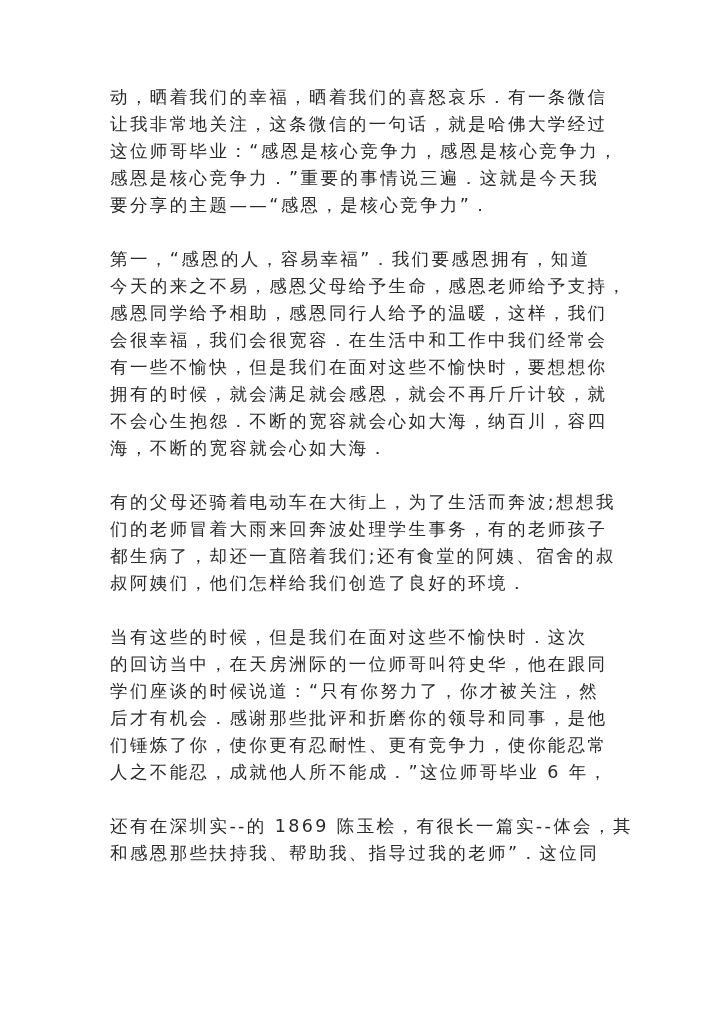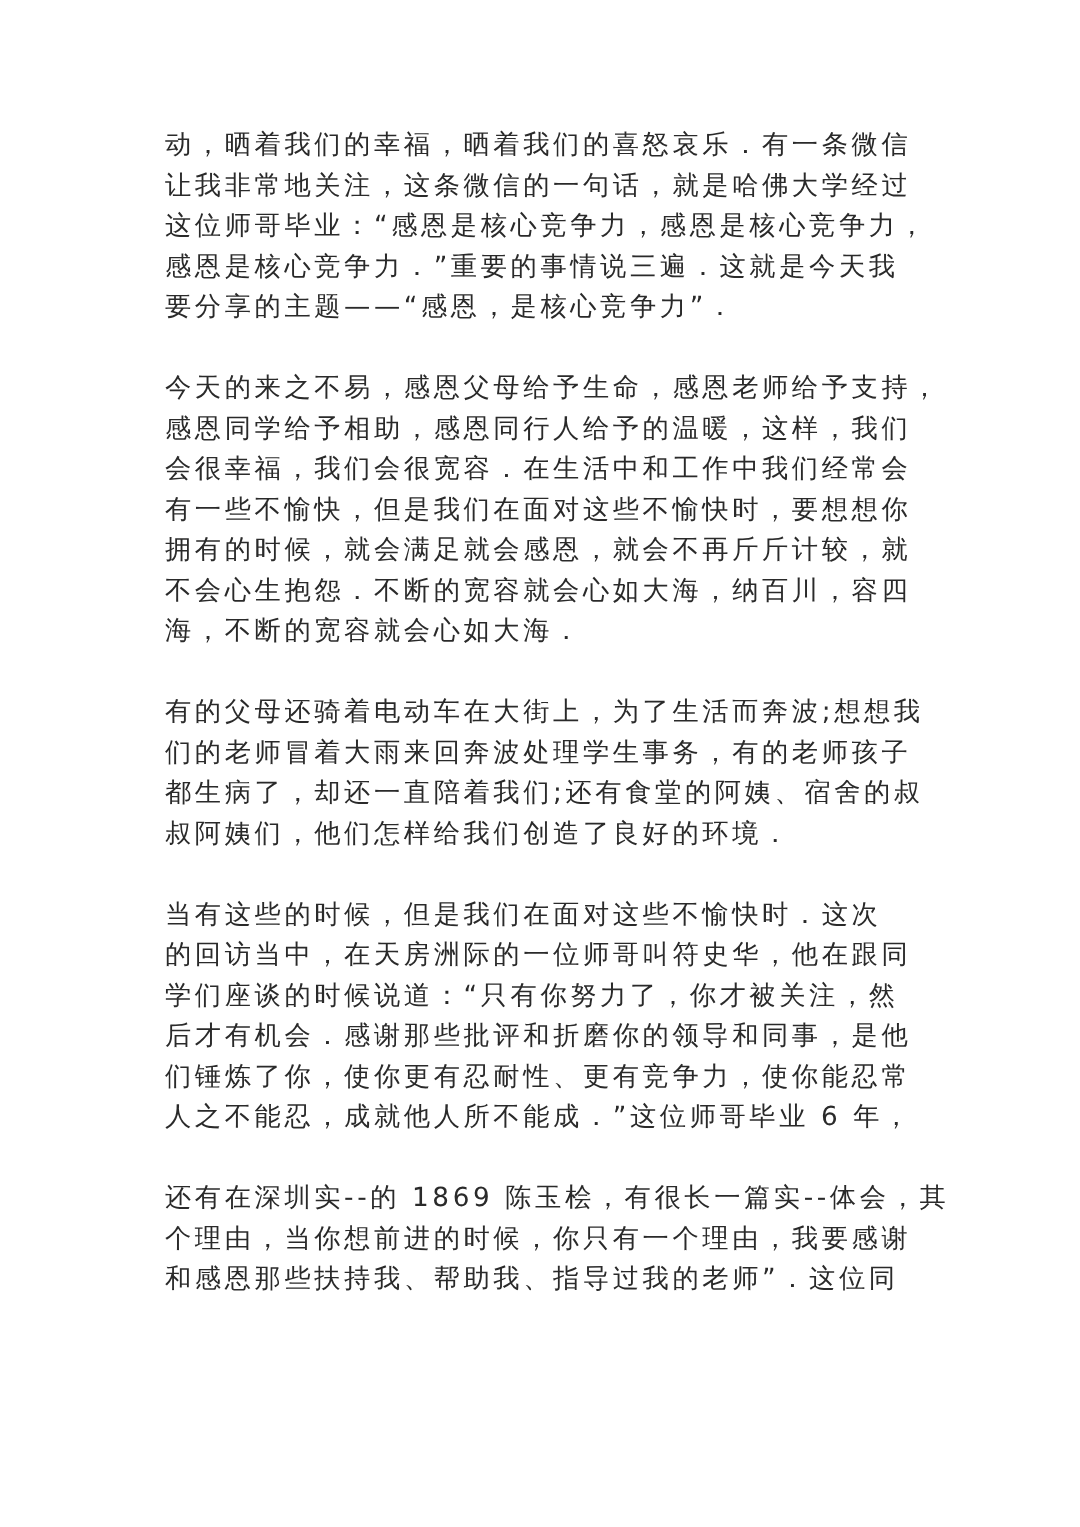--- a/index.html
+++ b/index.html
@@ -38,20 +38,21 @@
 
 <div class="page">
   <p class="para">
     <span class="line">动，晒着我们的幸福，晒着我们的喜怒哀乐．有一条微信</span>
     <span class="line">让我非常地关注，这条微信的一句话，就是哈佛大学经过</span>
     <span class="line">这位师哥毕业：“感恩是核心竞争力，感恩是核心竞争力，</span>
     <span class="line">感恩是核心竞争力．”重要的事情说三遍．这就是今天我</span>
     <span class="line">要分享的主题——“感恩，是核心竞争力”．</span>
   </p>
   <p class="para">
+    <span class="line">第一，“感恩的人，容易幸福”．我们要感恩拥有，知道</span>
     <span class="line">今天的来之不易，感恩父母给予生命，感恩老师给予支持，</span>
     <span class="line">感恩同学给予相助，感恩同行人给予的温暖，这样，我们</span>
     <span class="line">会很幸福，我们会很宽容．在生活中和工作中我们经常会</span>
     <span class="line">有一些不愉快，但是我们在面对这些不愉快时，要想想你</span>
     <span class="line">拥有的时候，就会满足就会感恩，就会不再斤斤计较，就</span>
     <span class="line">不会心生抱怨．不断的宽容就会心如大海，纳百川，容四</span>
     <span class="line">海，不断的宽容就会心如大海．</span>
   </p>
   <p class="para">
     <span class="line">有的父母还骑着电动车在大街上，为了生活而奔波;想想我</span>
@@ -62,16 +63,15 @@
   <p class="para">
     <span class="line">当有这些的时候，但是我们在面对这些不愉快时．这次</span>
     <span class="line">的回访当中，在天房洲际的一位师哥叫符史华，他在跟同</span>
     <span class="line">学们座谈的时候说道：“只有你努力了，你才被关注，然</span>
     <span class="line">后才有机会．感谢那些批评和折磨你的领导和同事，是他</span>
     <span class="line">们锤炼了你，使你更有忍耐性、更有竞争力，使你能忍常</span>
     <span class="line">人之不能忍，成就他人所不能成．”这位师哥毕业 6 年，</span>
   </p>
   <p class="para">
     <span class="line">还有在深圳实--的 1869 陈玉桧，有很长一篇实--体会，其</span>
-    <span class="line">个理由，当你想前进的时候，你只有一个理由，我要感谢</span>
     <span class="line">和感恩那些扶持我、帮助我、指导过我的老师”．这位同</span>
   </p>
 </div>
 
 </body></html>

